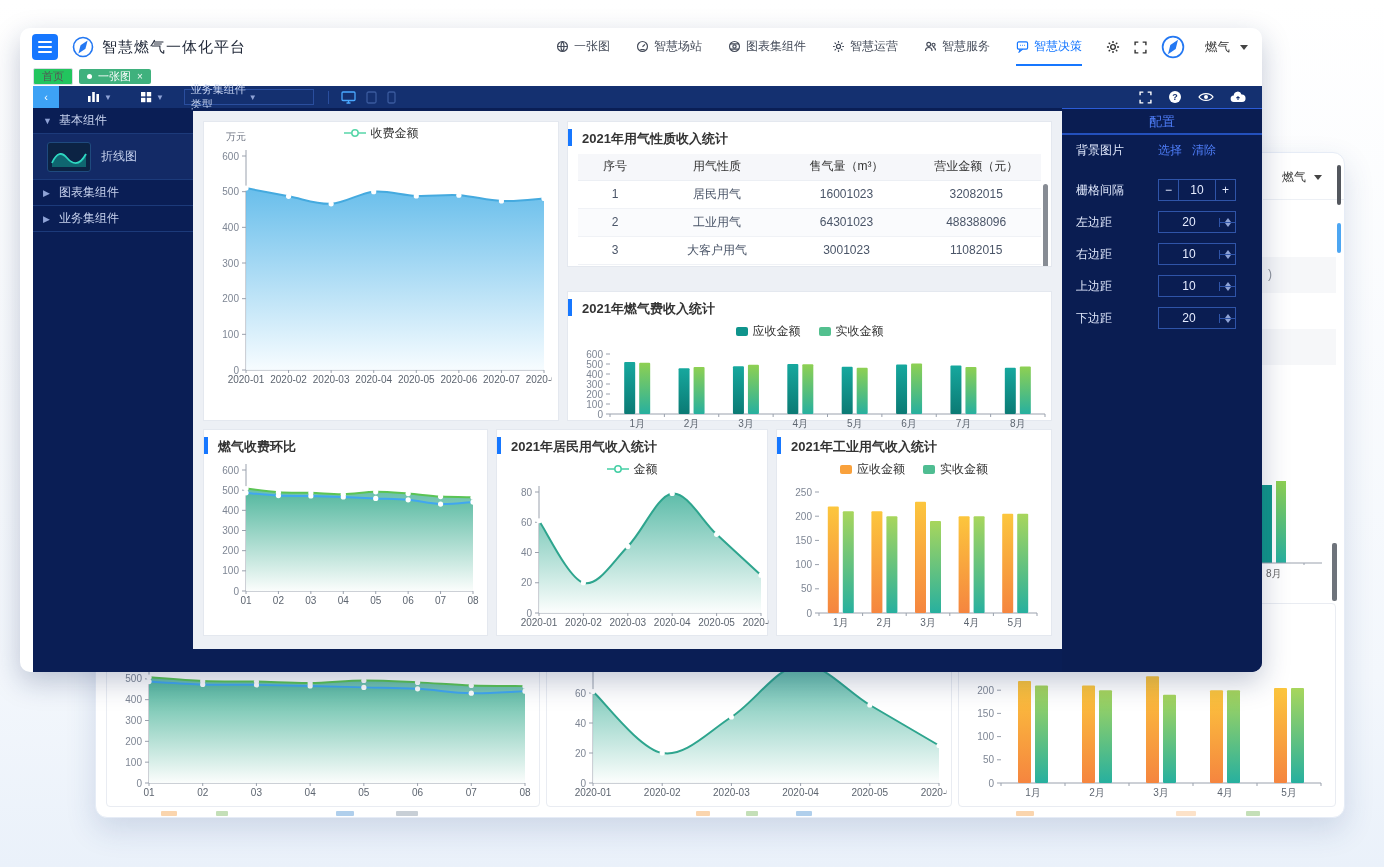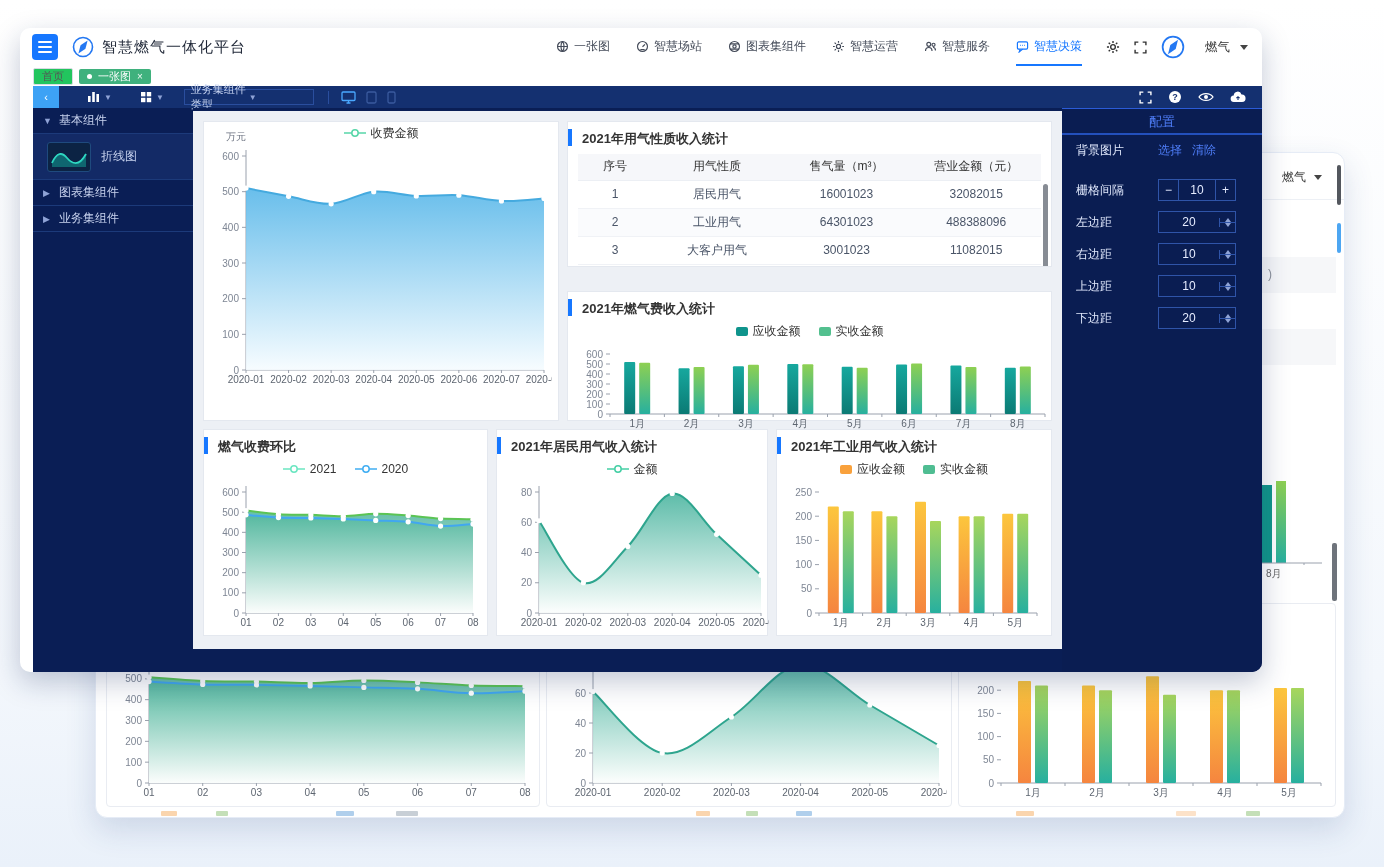--- a/index.html
+++ b/index.html
@@ -718,40 +718,20 @@
                       <rect x="391.4375" y="25.1" width="11" height="46.9" rx="1" fill="url(#gr7)"></rect>
                       <rect x="445.8125" y="24.599999999999998" width="11" height="47.400000000000006" rx="1" fill="url(#gr7)"></rect>
                     </svg>
                   </div>
               </div>
             </div>
           </div>
           <div class="row2">
             <div class="panel pD">
               <div class="ptitle">燃气收费环比</div>
-              <div class="legend-row">
-                  <span class="lg-item">
-                    <span class="lg-marker">
-                      <svg width="22" height="10">
-                        <line x1="0" y1="5" x2="22" y2="5" stroke="#6be6c1" stroke-width="1.5"></line>
-                        <circle cx="11" cy="5" r="3.2" fill="#fff" stroke="#6be6c1" stroke-width="1.5"></circle>
-                      </svg>
-                    </span>
-                    <span>2021</span>
-                  </span>
-                  <span class="lg-item">
-                    <span class="lg-marker">
-                      <svg width="22" height="10">
-                        <line x1="0" y1="5" x2="22" y2="5" stroke="#41aef2" stroke-width="1.5"></line>
-                        <circle cx="11" cy="5" r="3.2" fill="#fff" stroke="#41aef2" stroke-width="1.5"></circle>
-                      </svg>
-                    </span>
-                    <span>2020</span>
-                  </span>
-                </div>
               <div class="chart-box">
                   <svg width="271" height="151">
                     <defs>
                       <linearGradient id="gr8" x1="0" y1="0" x2="0" y2="1">
                         <stop offset="0%" stop-color="#54b89f"></stop>
                         <stop offset="100%" stop-color="#fbfdfc"></stop>
                       </linearGradient>
                       <linearGradient id="gr9" x1="0" y1="0" x2="0" y2="1">
                         <stop offset="0%" stop-color="#54b89f"></stop>
                         <stop offset="100%" stop-color="#fbfdfc"></stop>

